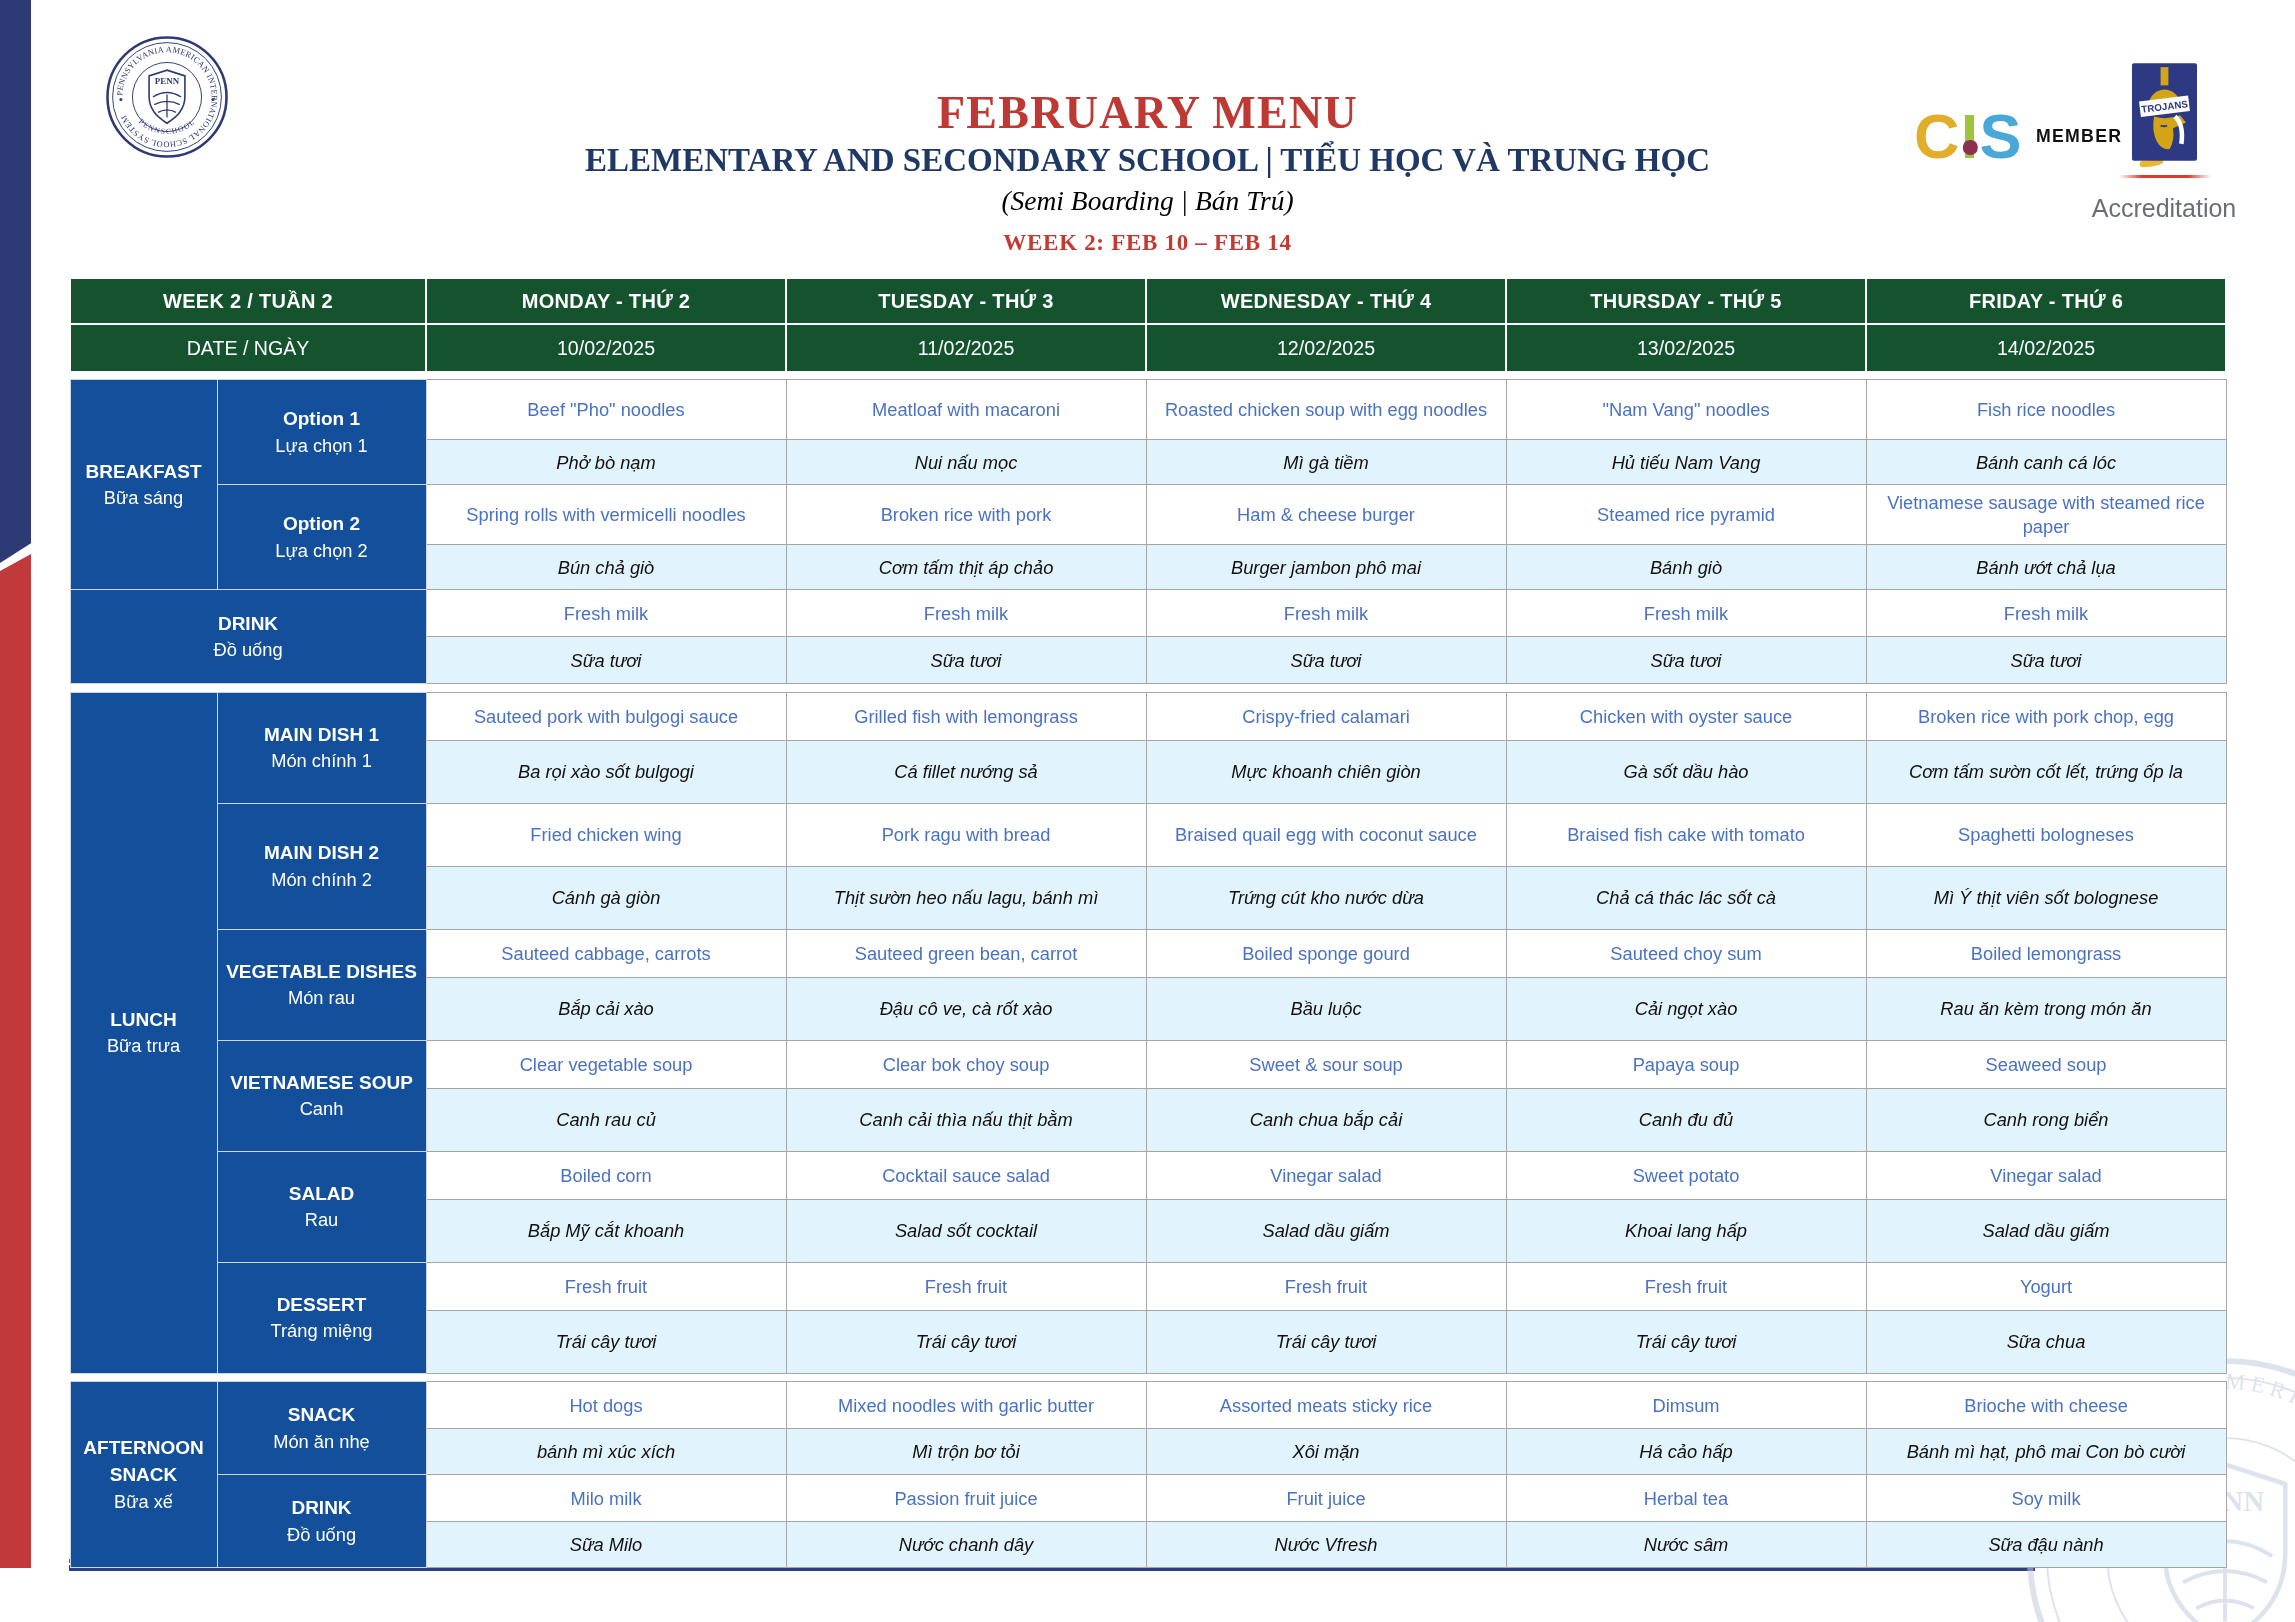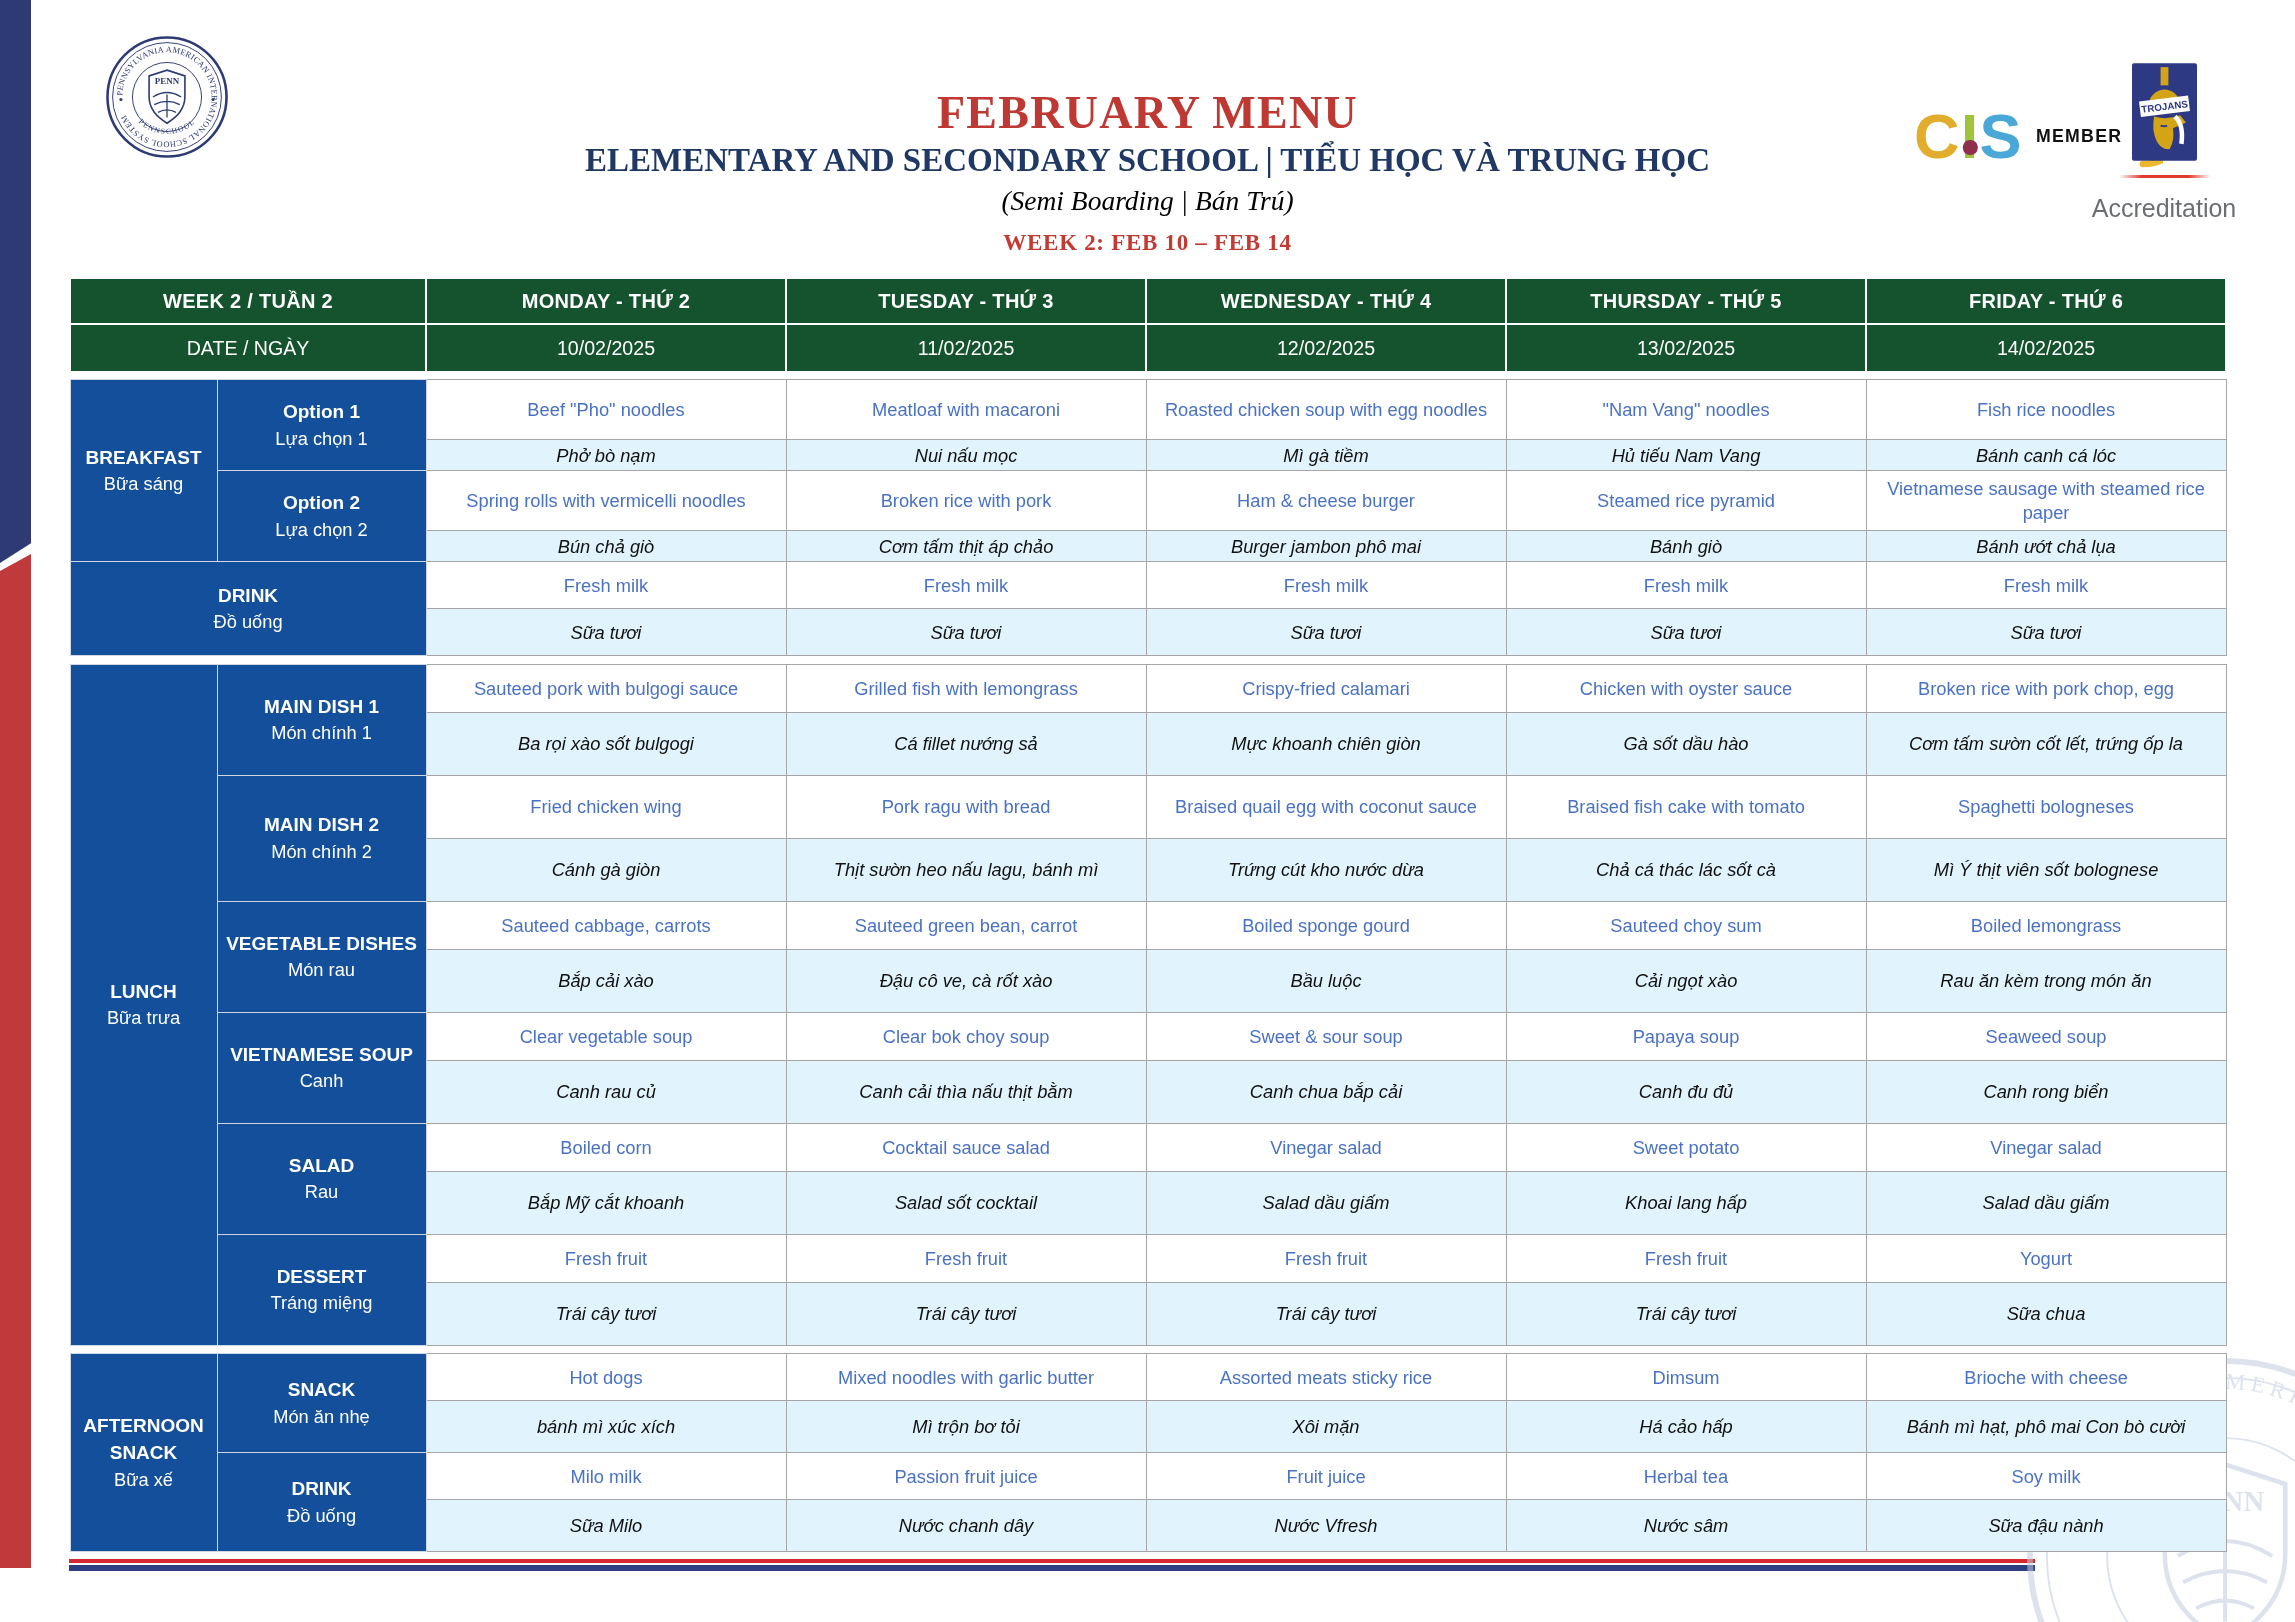--- a/index.html
+++ b/index.html
@@ -61,24 +61,24 @@
   td.gapcell{border:none;background:#fff;}
   td.sec{background:#134F9A;color:#fff;border:1.3px solid #CDD6E2;text-align:center;
          vertical-align:middle;padding:3.9px 2.6px;}
   td.sec .l1{font-size:19px;font-weight:700;line-height:1.4;}
   td.sec .l2{font-size:18.3px;font-weight:400;line-height:1.4;}
   td.sec.nw .l1{white-space:nowrap;}
   td.en{background:#fff;color:#4A72C4;font-size:18.3px;border:1.3px solid #A6A6A6;text-align:center;
         vertical-align:middle;padding:2.6px 14.4px;line-height:1.3;}
   td.vi{background:#E1F3FC;color:#111;font-size:18.3px;font-style:italic;border:1.3px solid #A6A6A6;
         text-align:center;vertical-align:middle;padding:2.6px 14.4px;line-height:1.3;}
-  tr.tr-en{height:60px;} tr.tr-vi{height:31px;padding-left:32px;}
+  tr.tr-en{height:60px;} tr.tr-vi{height:45px;padding-left:32px;}
   tr.tr-en-s{height:47px;} tr.tr-vi-s{height:47px;}
   tr.tr-len{height:48px;} tr.tr-lvi{height:63px;} tr.tr-len-tall{height:63px;}
-  tr.tr-sen{height:47px;} tr.tr-svi{height:52px;}
+  tr.tr-sen{height:47px;} tr.tr-svi{height:46px;}
 </style>
 </head>
 <body>
 
 <div class="page">
 
   <div class="bar-navy"></div>
   <div class="bar-red"></div>
   <div class="foot-red"></div>
   <div class="foot-navy"></div>

